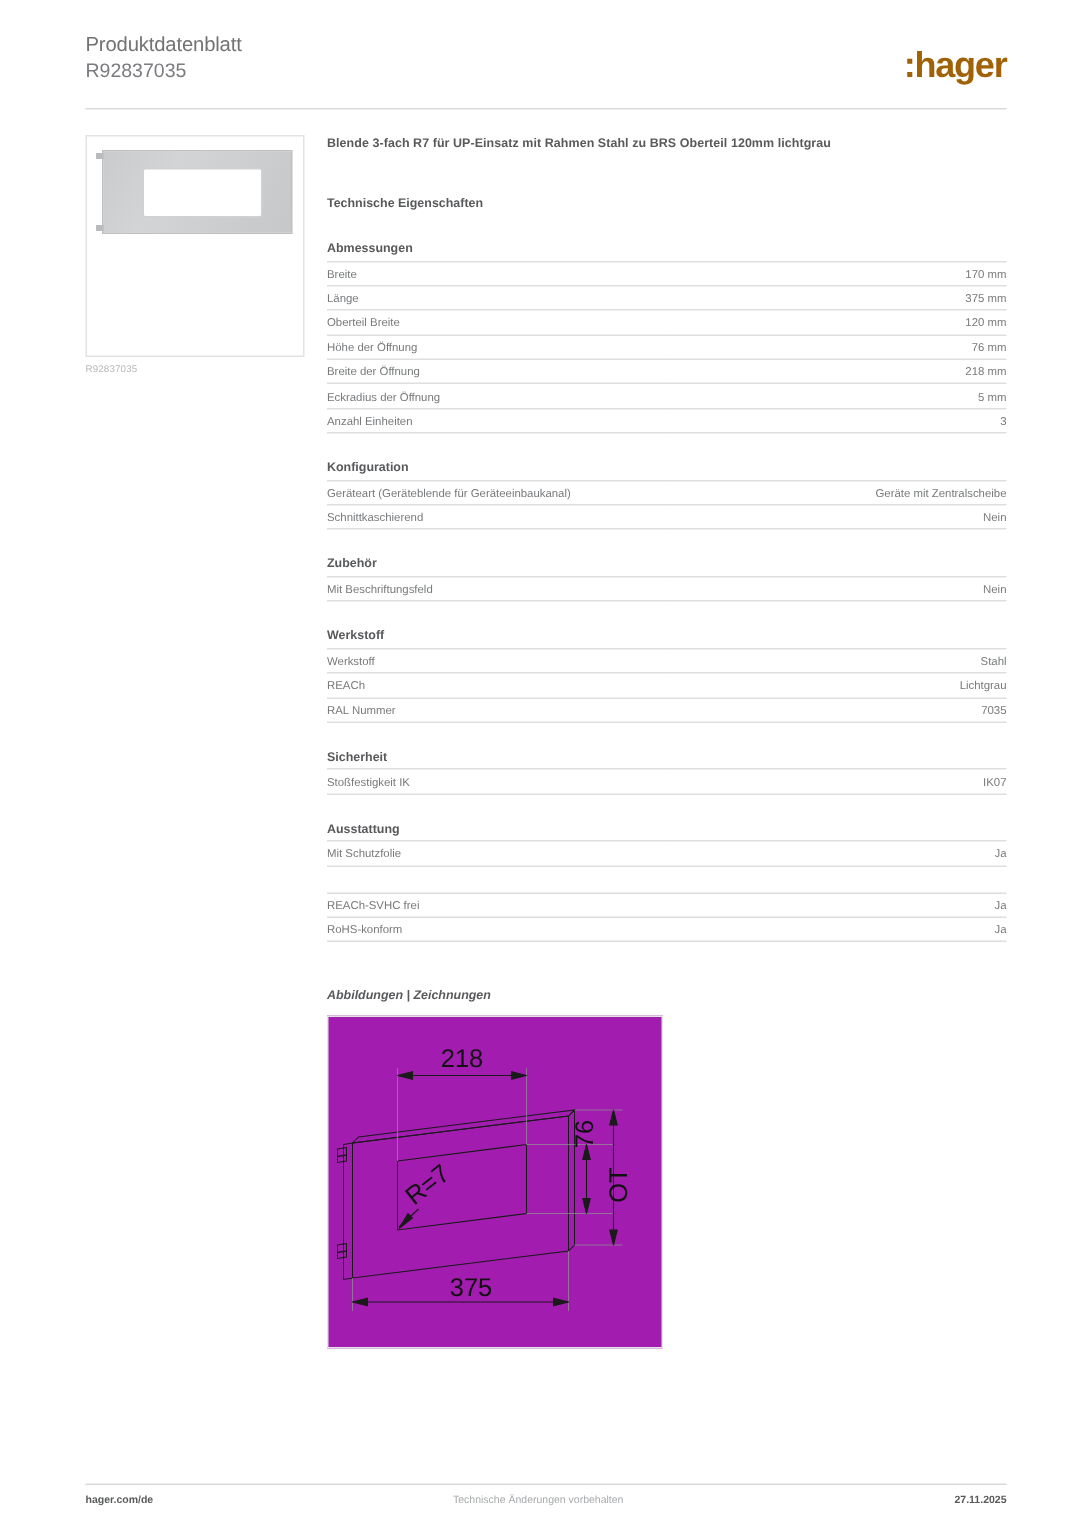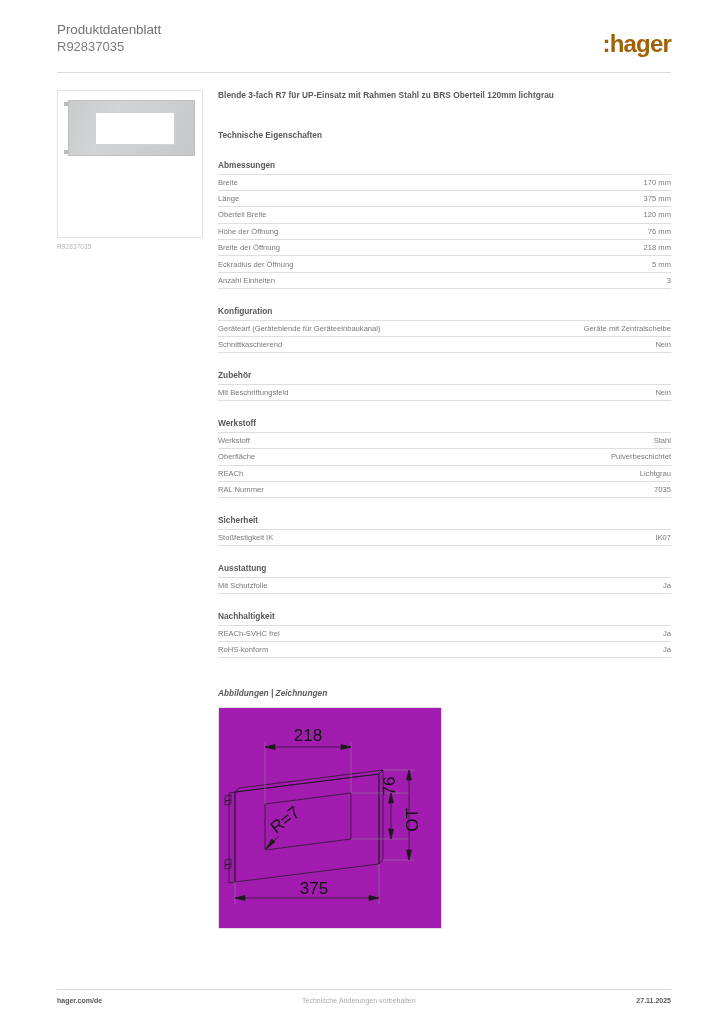--- a/index.html
+++ b/index.html
@@ -307,24 +307,20 @@
         </div>
         <div class="section">
           <div class="section-title">Werkstoff</div>
           <table class="spec">
             <tbody>
               <tr>
                 <td class="k">Werkstoff</td>
                 <td class="v">Stahl</td>
               </tr>
               <tr>
-                <td class="k">Oberfläche</td>
-                <td class="v">Pulverbeschichtet</td>
-              </tr>
-              <tr>
                 <td class="k">REACh</td>
                 <td class="v">Lichtgrau</td>
               </tr>
               <tr>
                 <td class="k">RAL Nummer</td>
                 <td class="v">7035</td>
               </tr>
             </tbody>
           </table>
         </div>
@@ -344,21 +340,20 @@
           <table class="spec">
             <tbody>
               <tr>
                 <td class="k">Mit Schutzfolie</td>
                 <td class="v">Ja</td>
               </tr>
             </tbody>
           </table>
         </div>
         <div class="section">
-          <div class="section-title">Nachhaltigkeit</div>
           <table class="spec">
             <tbody>
               <tr>
                 <td class="k">REACh-SVHC frei</td>
                 <td class="v">Ja</td>
               </tr>
               <tr>
                 <td class="k">RoHS-konform</td>
                 <td class="v">Ja</td>
               </tr>

